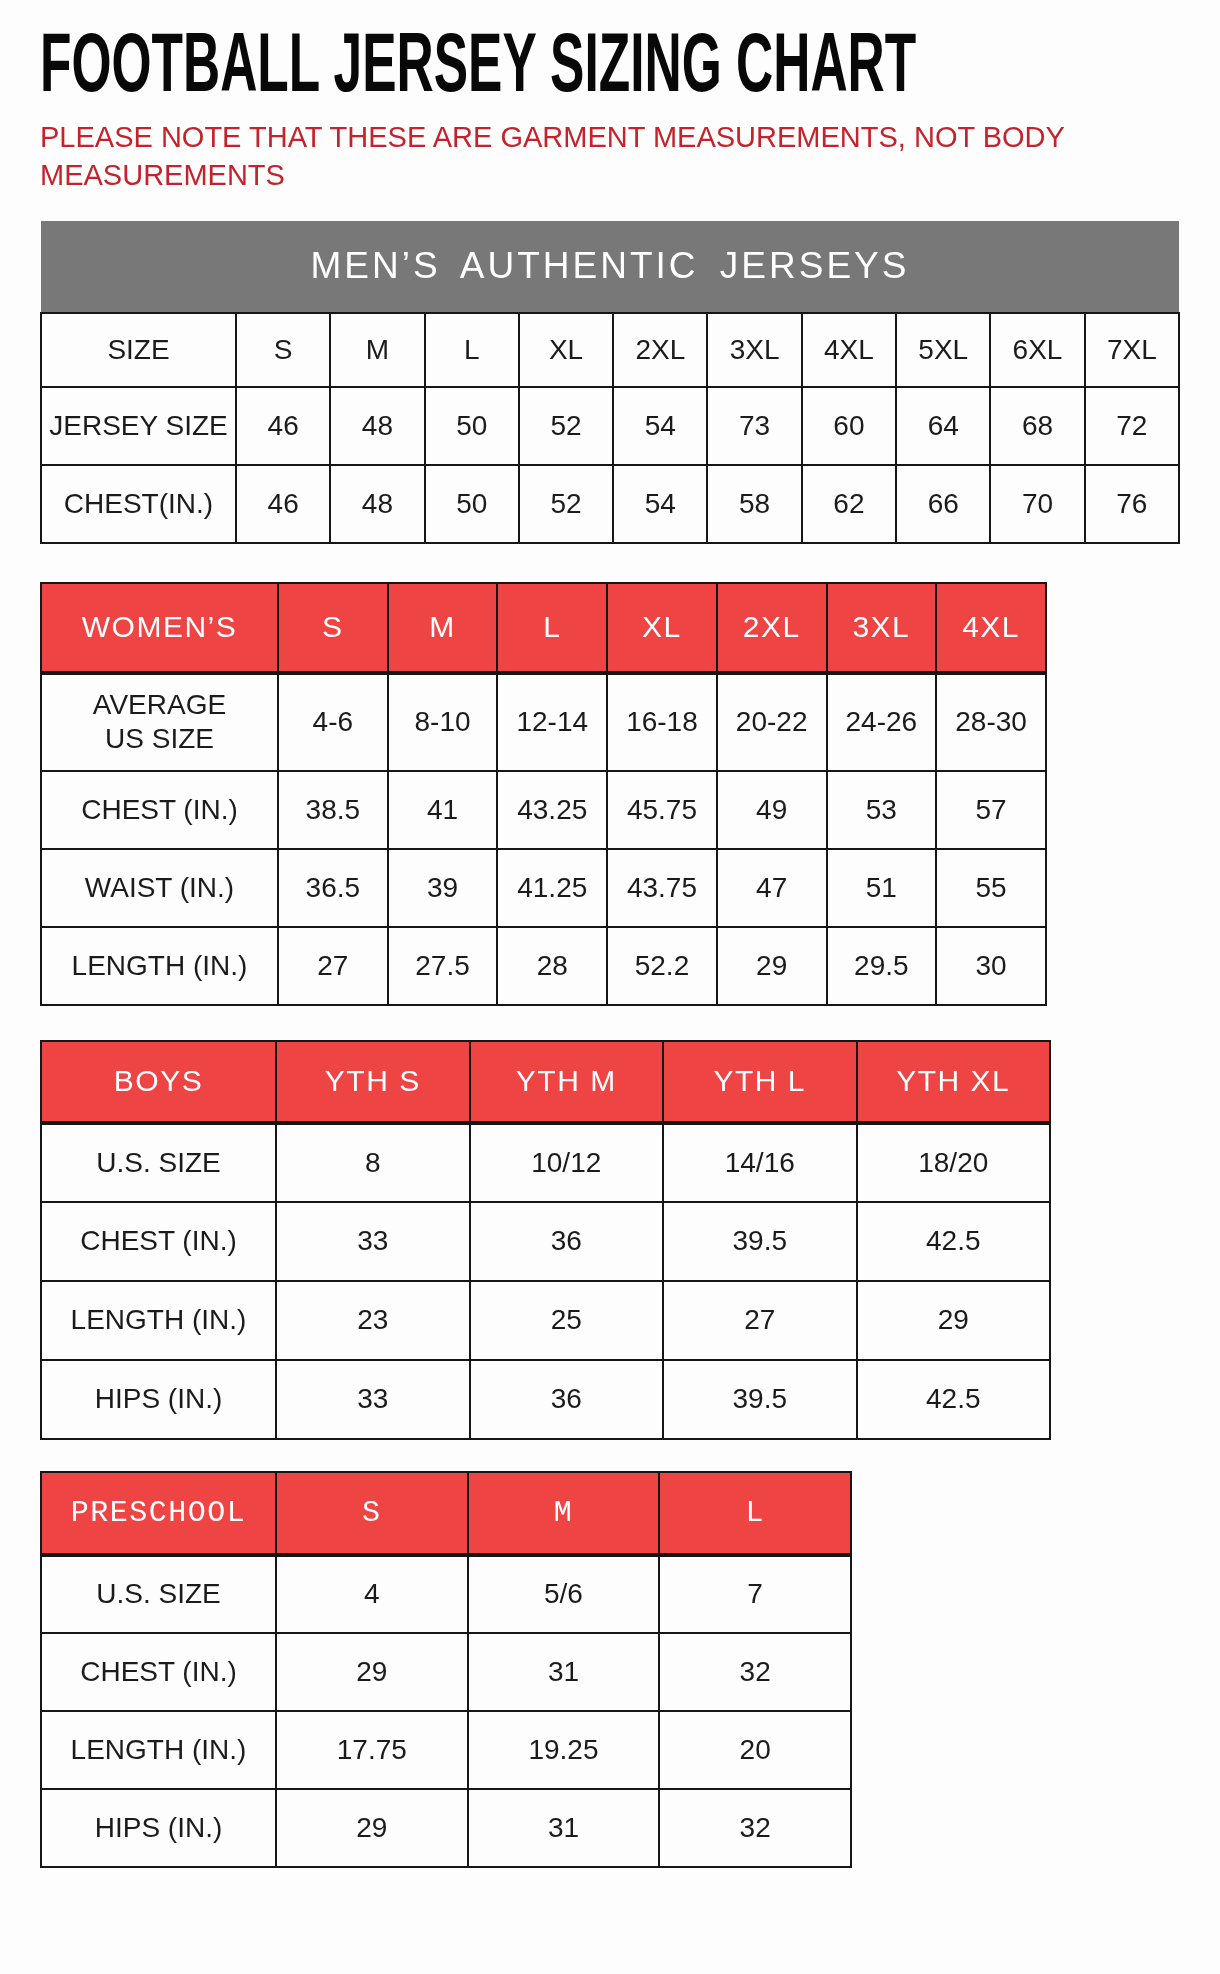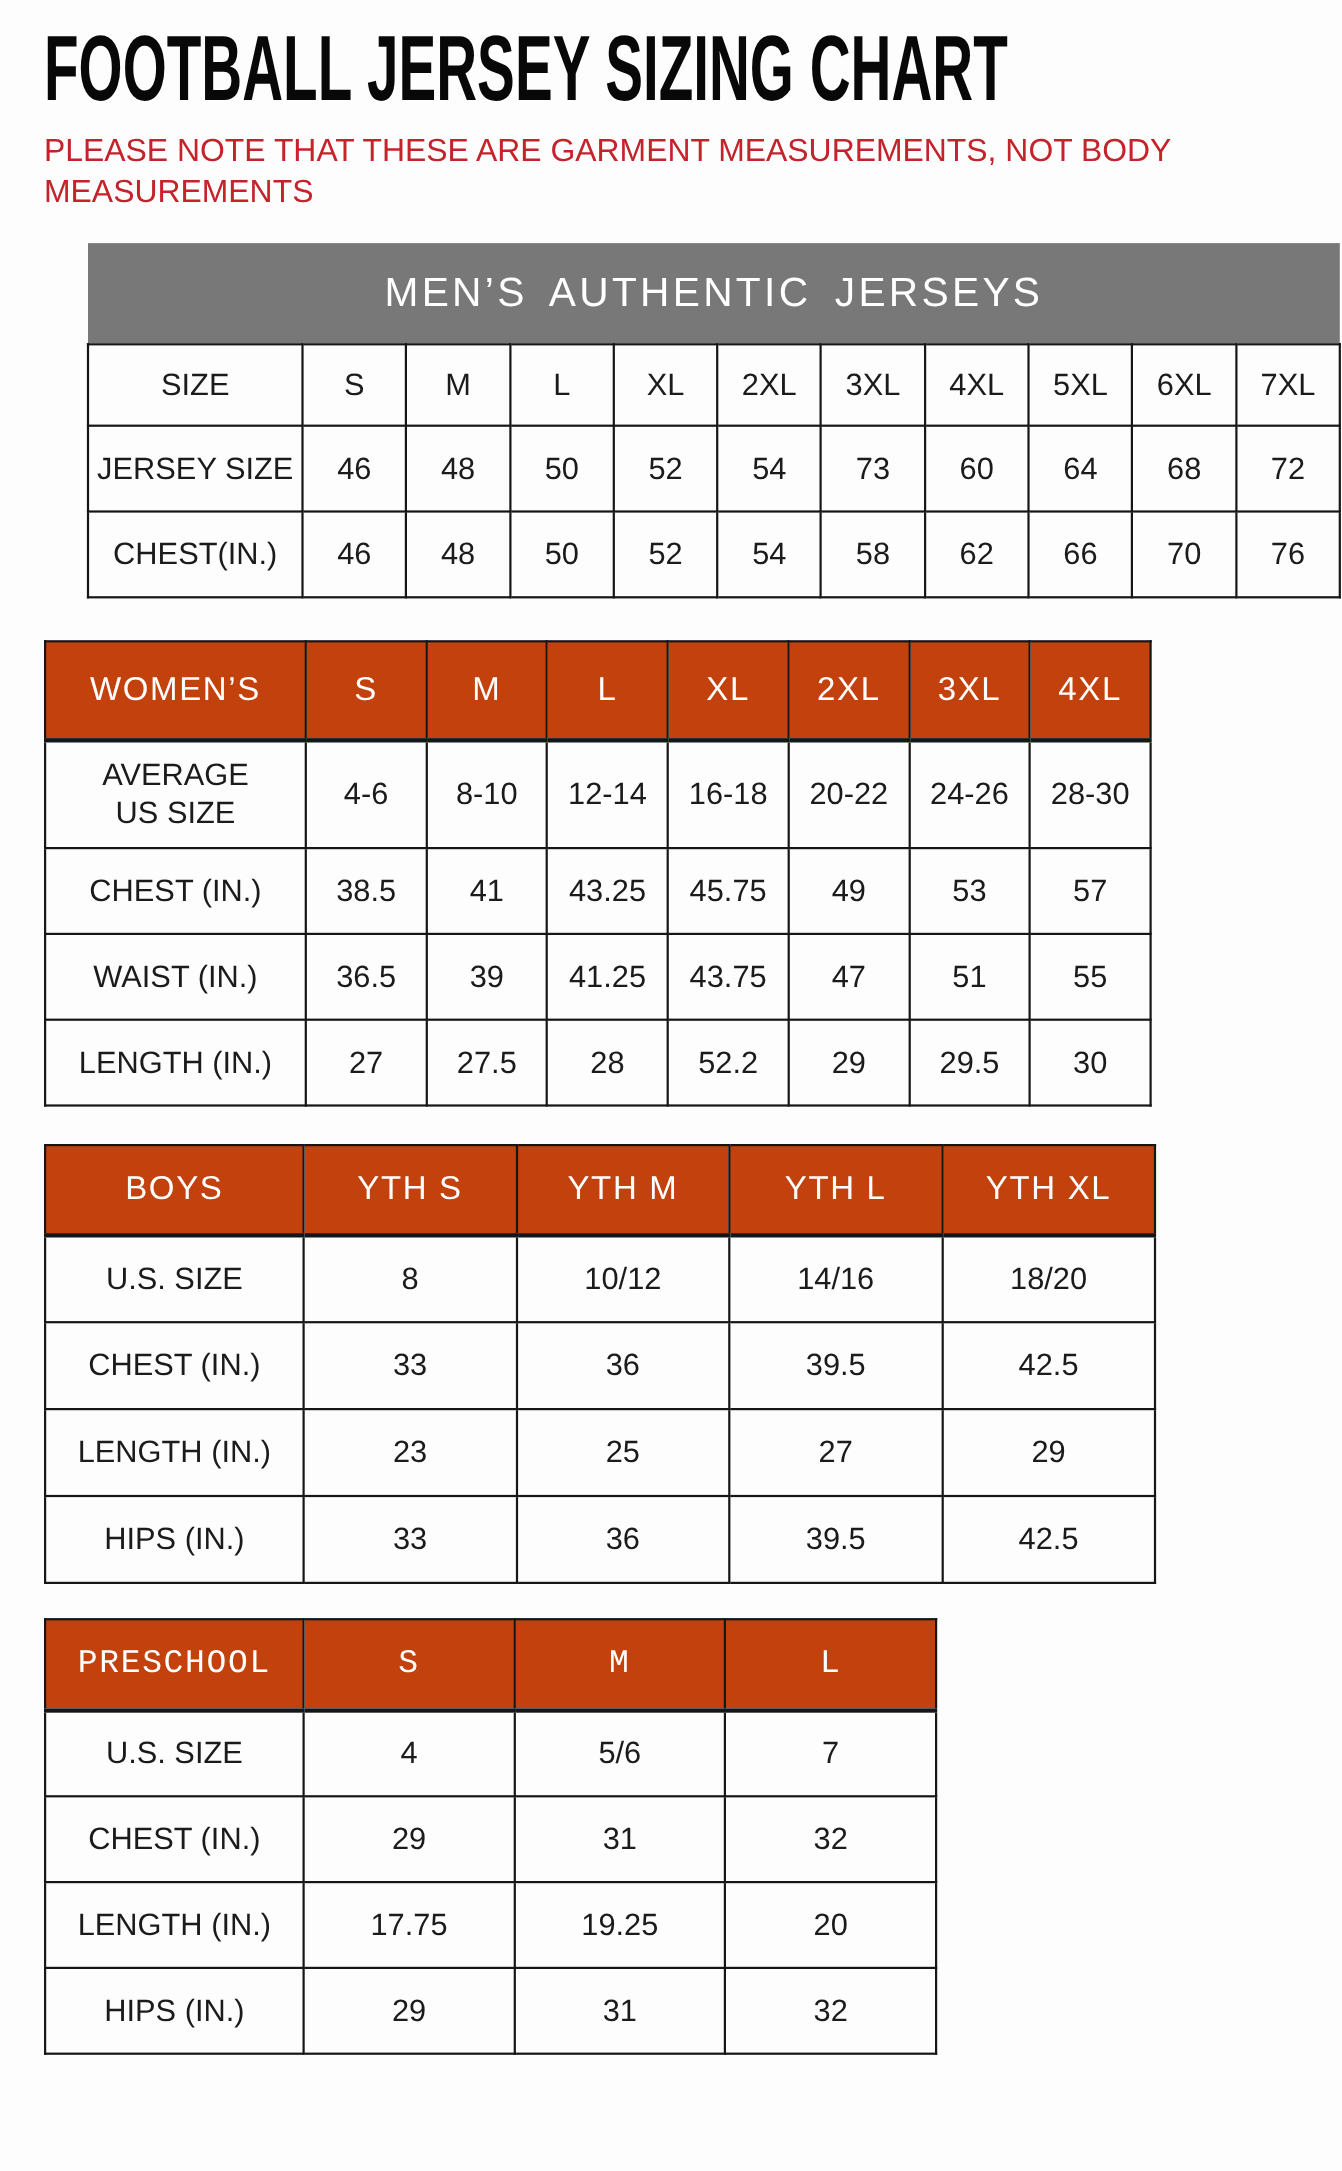--- a/index.html
+++ b/index.html
@@ -44,28 +44,28 @@
   td {
     border: 2px solid #161616;
     text-align: center;
     vertical-align: middle;
     font-size: 28px;
     color: #1b1b1b;
     padding: 0 4px;
     overflow: hidden;
   }
   .gray {
-    background: #c2410c;
+    background: #ef4444;
     color: #ffffff;
     letter-spacing: 1.5px;
   }
   tr.hdr td { border-bottom-width: 4px; }
 
   
-  .mens { width: 1140px; margin-top: 26px; margin-left: 39px; }
+  .mens { width: 1140px; margin-top: 26px; }
   .mens col.lbl { width: 195px; }
   .mens tr.banner td {
     border: none;
     background: #787878;
     color: #ffffff;
     font-size: 37px;
     letter-spacing: 3px;
     word-spacing: 8px;
   }
   .mens tr.banner { height: 92px; }

